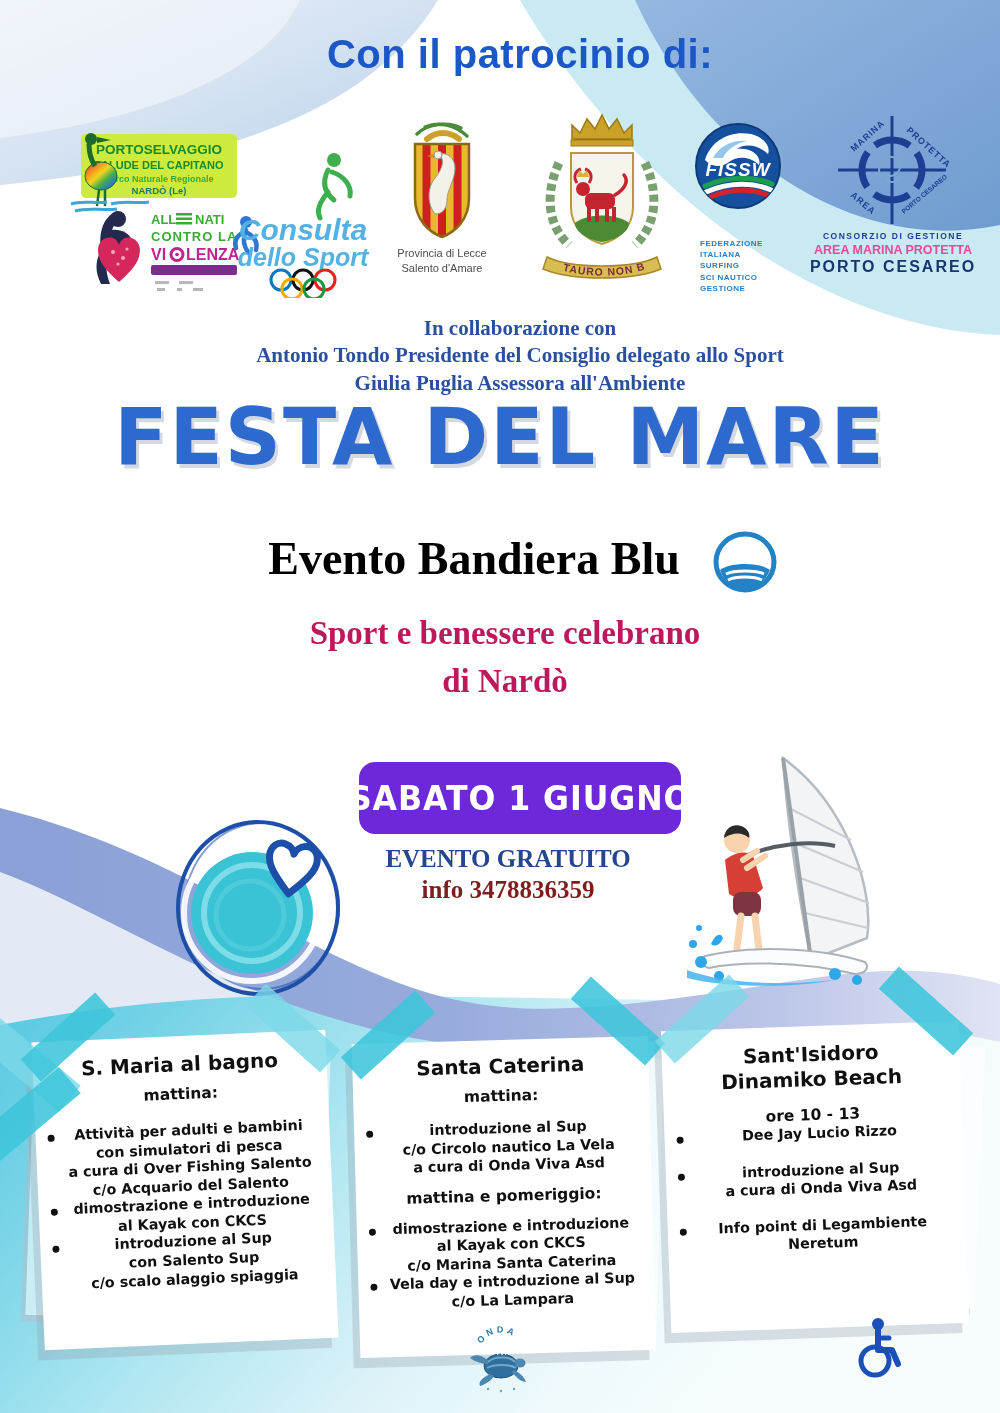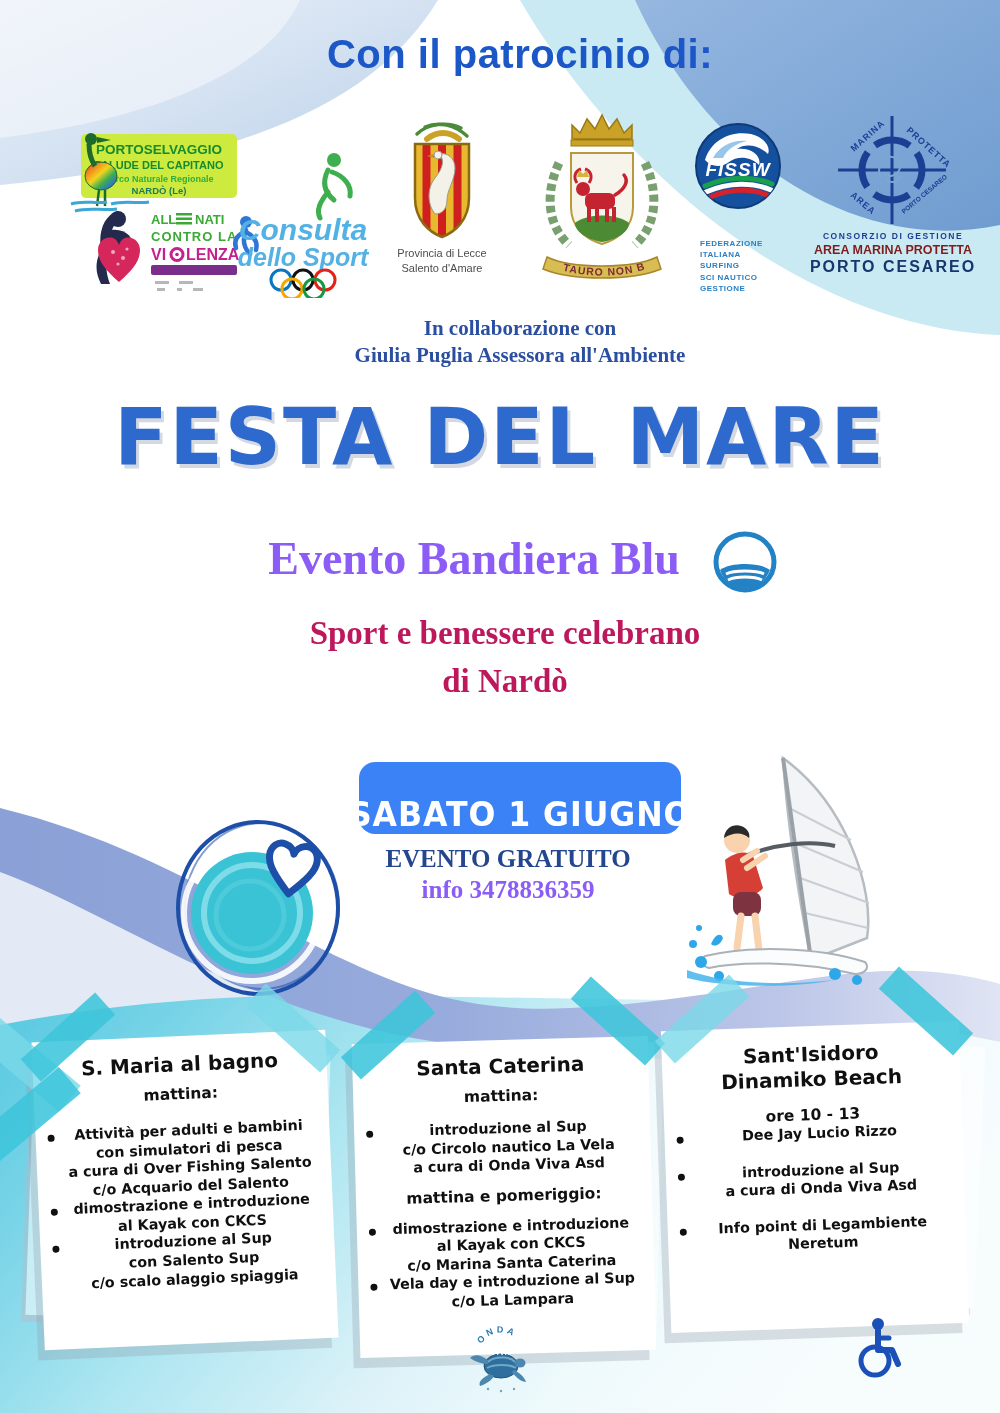--- a/index.html
+++ b/index.html
@@ -7,34 +7,34 @@
           font-family:"Liberation Sans",sans-serif;}
   .abs{position:absolute;}
   .ctr{text-align:center;}
   .serif{font-family:"Liberation Serif",serif;font-weight:bold;color:#24509f;}
   .patronage{left:40px;right:0;top:32px;font-size:40px;font-weight:bold;color:#1b57c7;
              letter-spacing:.5px;z-index:4;}
   .collab{left:40px;right:0;top:298px;font-size:21px;line-height:1.3;color:#2b4fa0;z-index:4;margin-top:17px;}
   .big-title{left:0;right:0;top:392px;font-size:78px;letter-spacing:2px;font-weight:bold;
              font-family:"DejaVu Sans",sans-serif;color:#2e6ace;z-index:4;
              text-shadow:3px 4px 0 rgba(170,180,195,.5),0 0 6px rgba(255,255,255,.85);}
-  .subtitle{left:0;right:52px;top:532px;font-size:46px;color:#8b5cf6;z-index:4;}
+  .subtitle{left:0;right:52px;top:532px;font-size:46px;color:#000000;z-index:4;}
   .tagline{left:10px;right:0;top:610px;font-size:33px;line-height:1.45;color:#be185d;z-index:4;}
-  .date-badge{left:359px;top:762px;width:322px;height:72px;background:#3b82f6;border-radius:16px;
-              z-index:4;display:flex;align-items:flex-end;justify-content:center;}
+  .date-badge{left:359px;top:762px;width:322px;height:72px;background:#6d28d9;border-radius:16px;
+              z-index:4;display:flex;align-items:center;justify-content:center;}
   .date-badge span{font-family:"DejaVu Sans",sans-serif;font-weight:bold;font-size:34px;color:#ffffff;
               letter-spacing:1px;display:inline-block;transform:scaleX(.93);white-space:nowrap;}
   .free1{left:16px;right:0;top:845px;font-size:25px;color:#23468e;z-index:4;}
-  .free2{left:16px;right:0;top:876px;font-size:25px;color:#8b5cf6;z-index:4;}
+  .free2{left:16px;right:0;top:876px;font-size:25px;color:#7f1d1d;z-index:4;}
   .caption{color:#4d4d4d;font-size:11px;line-height:1.35;z-index:4;}
   .fissw-cap{left:700px;top:238px;width:95px;font-size:8px;font-weight:bold;color:#2a7fc4;
              line-height:1.4;letter-spacing:.5px;z-index:4;}
   .pc-cap1{left:808px;top:231px;width:170px;font-size:8.5px;letter-spacing:1.5px;color:#1e3f8f;
            font-weight:bold;z-index:4;}
-  .pc-cap2{left:808px;top:243px;width:170px;font-size:12.5px;font-weight:bold;color:#7f1d1d;z-index:4;}
+  .pc-cap2{left:808px;top:243px;width:170px;font-size:12.5px;font-weight:bold;color:#ec4899;z-index:4;}
   .pc-cap3{left:808px;top:258px;width:170px;font-size:16px;font-weight:bold;letter-spacing:2px;
            color:#16366e;z-index:4;}
   .card{position:absolute;background:#ffffff;z-index:2;color:#101010;text-align:center;
         font-family:"DejaVu Sans",sans-serif;font-weight:bold;
         box-shadow:-7px 10px 0 rgba(145,160,172,.32);}
   .card-title{font-size:20px;line-height:1.25;white-space:pre-line;}
   .card-heading{font-size:15.5px;margin-top:8px;}
   .bullet{position:relative;padding:0 14px 0 26px;}
   .bullet .dot{position:absolute;left:12px;top:.5em;width:7px;height:7px;border-radius:50%;
                background:#101010;}
@@ -290,20 +290,21 @@
     <text x="0" y="0" font-size="9" font-weight="bold" fill="#1c3f94" letter-spacing="1" transform="translate(74,21) rotate(42)">PROTETTA</text>
     <text x="0" y="0" font-size="9" font-weight="bold" fill="#1c3f94" letter-spacing="1" transform="translate(18,86) rotate(40)">AREA</text>
     <text x="0" y="0" font-size="6.5" font-weight="bold" fill="#1c3f94" transform="translate(72,104) rotate(-40)">PORTO CESAREO</text>
   </svg>
   <div class="abs ctr pc-cap1">CONSORZIO DI GESTIONE</div>
   <div class="abs ctr pc-cap2">AREA MARINA PROTETTA</div>
   <div class="abs ctr pc-cap3">PORTO CESAREO</div>
 
   <div class="abs ctr serif collab">
     <div>In collaborazione con</div>
+    <div>Antonio Tondo Presidente del Consiglio delegato allo Sport</div>
     <div>Giulia Puglia Assessora all'Ambiente</div>
   </div>
 
   <div class="abs ctr big-title">FESTA DEL MARE</div>
 
   <div class="abs ctr serif subtitle">Evento Bandiera Blu</div>
   <svg class="abs" width="66" height="64" viewBox="0 0 66 64" style="left:712px;top:530px;z-index:4;">
     <ellipse cx="33" cy="32" rx="29" ry="28" fill="#ffffff" stroke="#2382c6" stroke-width="5"></ellipse>
     <path d="M8,40 C18,32 48,32 58,40 C52,54 44,58 33,58 C22,58 12,52 8,40 Z" fill="#2382c6"></path>
     <path d="M14,44 C22,40 44,40 52,44" stroke="#ffffff" stroke-width="3" fill="none"></path>

